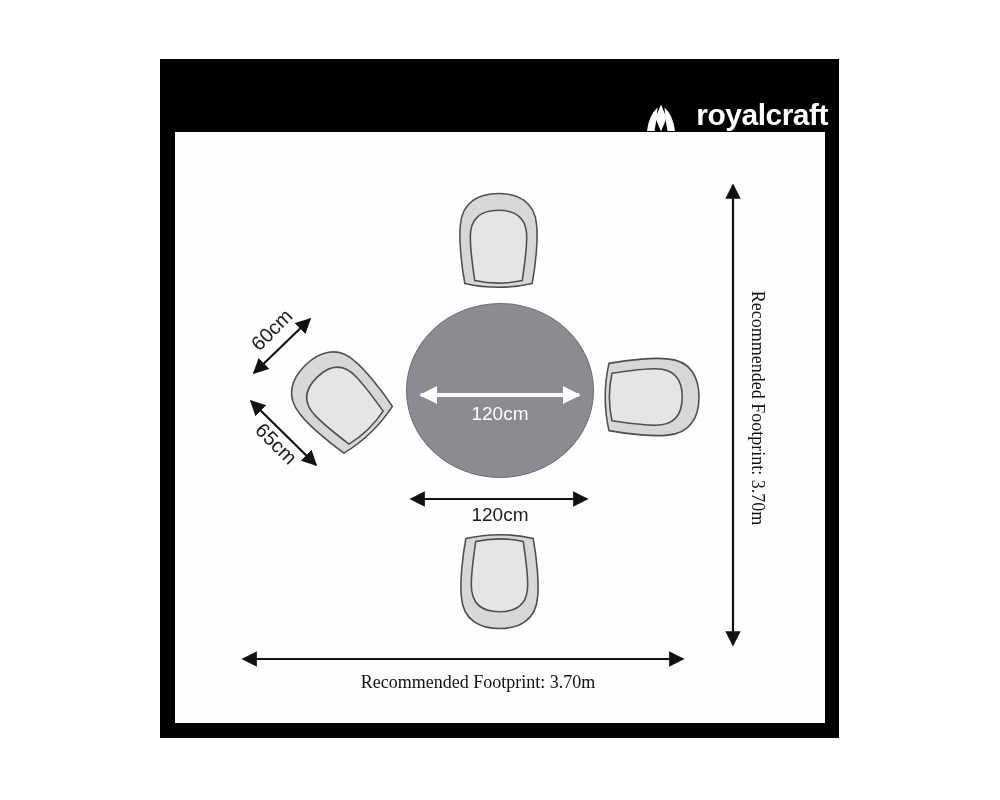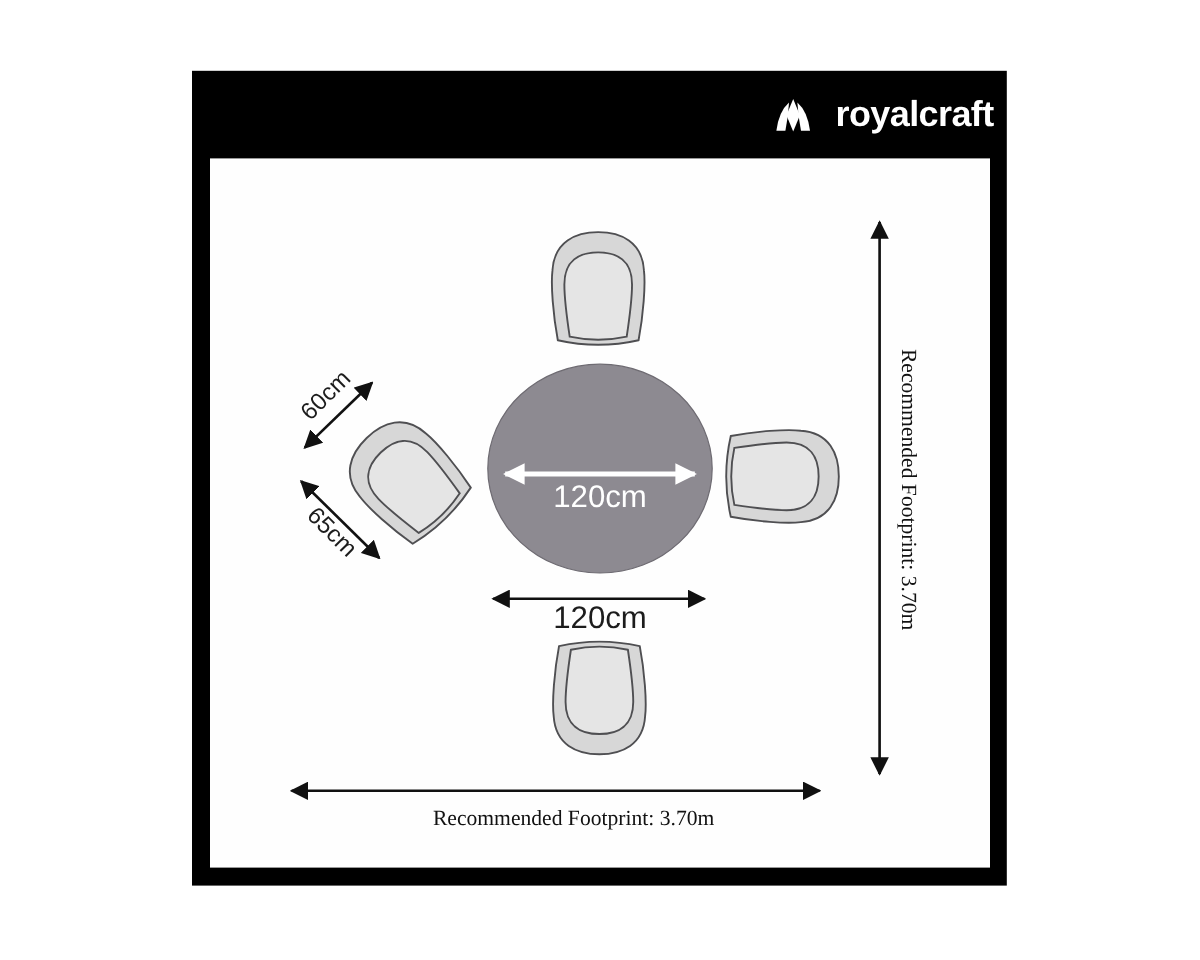--- a/index.html
+++ b/index.html
@@ -6,21 +6,21 @@
   .page {
     position:relative; width:1000px; height:800px; background:#ffffff;
     font-family:"Liberation Sans", sans-serif; overflow:hidden;
   }
   .frame {
     position:absolute; left:160px; top:59px; width:679px; height:679px;
     background:#000000;
   }
   .logo {
     position:absolute; top:0; right:11px; height:73px;
-    display:flex; align-items:center; gap:18px;
+    display:flex; align-items:flex-end; gap:18px;
   }
   .logo-text {
     color:#ffffff; font-size:30px; font-weight:bold; letter-spacing:-0.5px;
     font-family:"Liberation Sans", sans-serif;
   }
   .canvas {
     position:absolute; left:15px; top:73px; width:650px; height:591px;
     background:#fefefe;
   }
   .table-circle {
@@ -30,21 +30,21 @@
   }
   .chair { position:absolute; width:93px; height:102px; }
   .chair svg { display:block; width:93px; height:102px; }
   .chair-top    { left:277px; top:55px; }
   .chair-right  { left:433px; top:214px; transform:rotate(90deg); }
   .chair-bottom { left:278px; top:401px; transform:rotate(180deg); }
   .chair-left   { left:115px; top:214px; transform:rotate(-44deg); }
   .arrows { position:absolute; left:0; top:0; width:650px; height:591px; pointer-events:none; }
   .dim-label {
     position:absolute; transform:translate(-50%,-50%);
-    font-size:26px; color:#1c1c1c; white-space:nowrap;
+    font-size:19px; color:#1c1c1c; white-space:nowrap;
     font-family:"Liberation Sans", sans-serif;
   }
   .dim-white { color:#ffffff; left:325px; top:282px; }
   .dim-table-width { left:325px; top:383px; }
   .dim-60 { left:97px;  top:198px; transform:translate(-50%,-50%) rotate(-45deg); font-size:20px; }
   .dim-65 { left:101px; top:312px; transform:translate(-50%,-50%) rotate(45deg);  font-size:20px; }
   .fp-label {
     position:absolute; white-space:nowrap; color:#111111;
     font-family:"Liberation Serif", serif; font-size:18px;
   }

